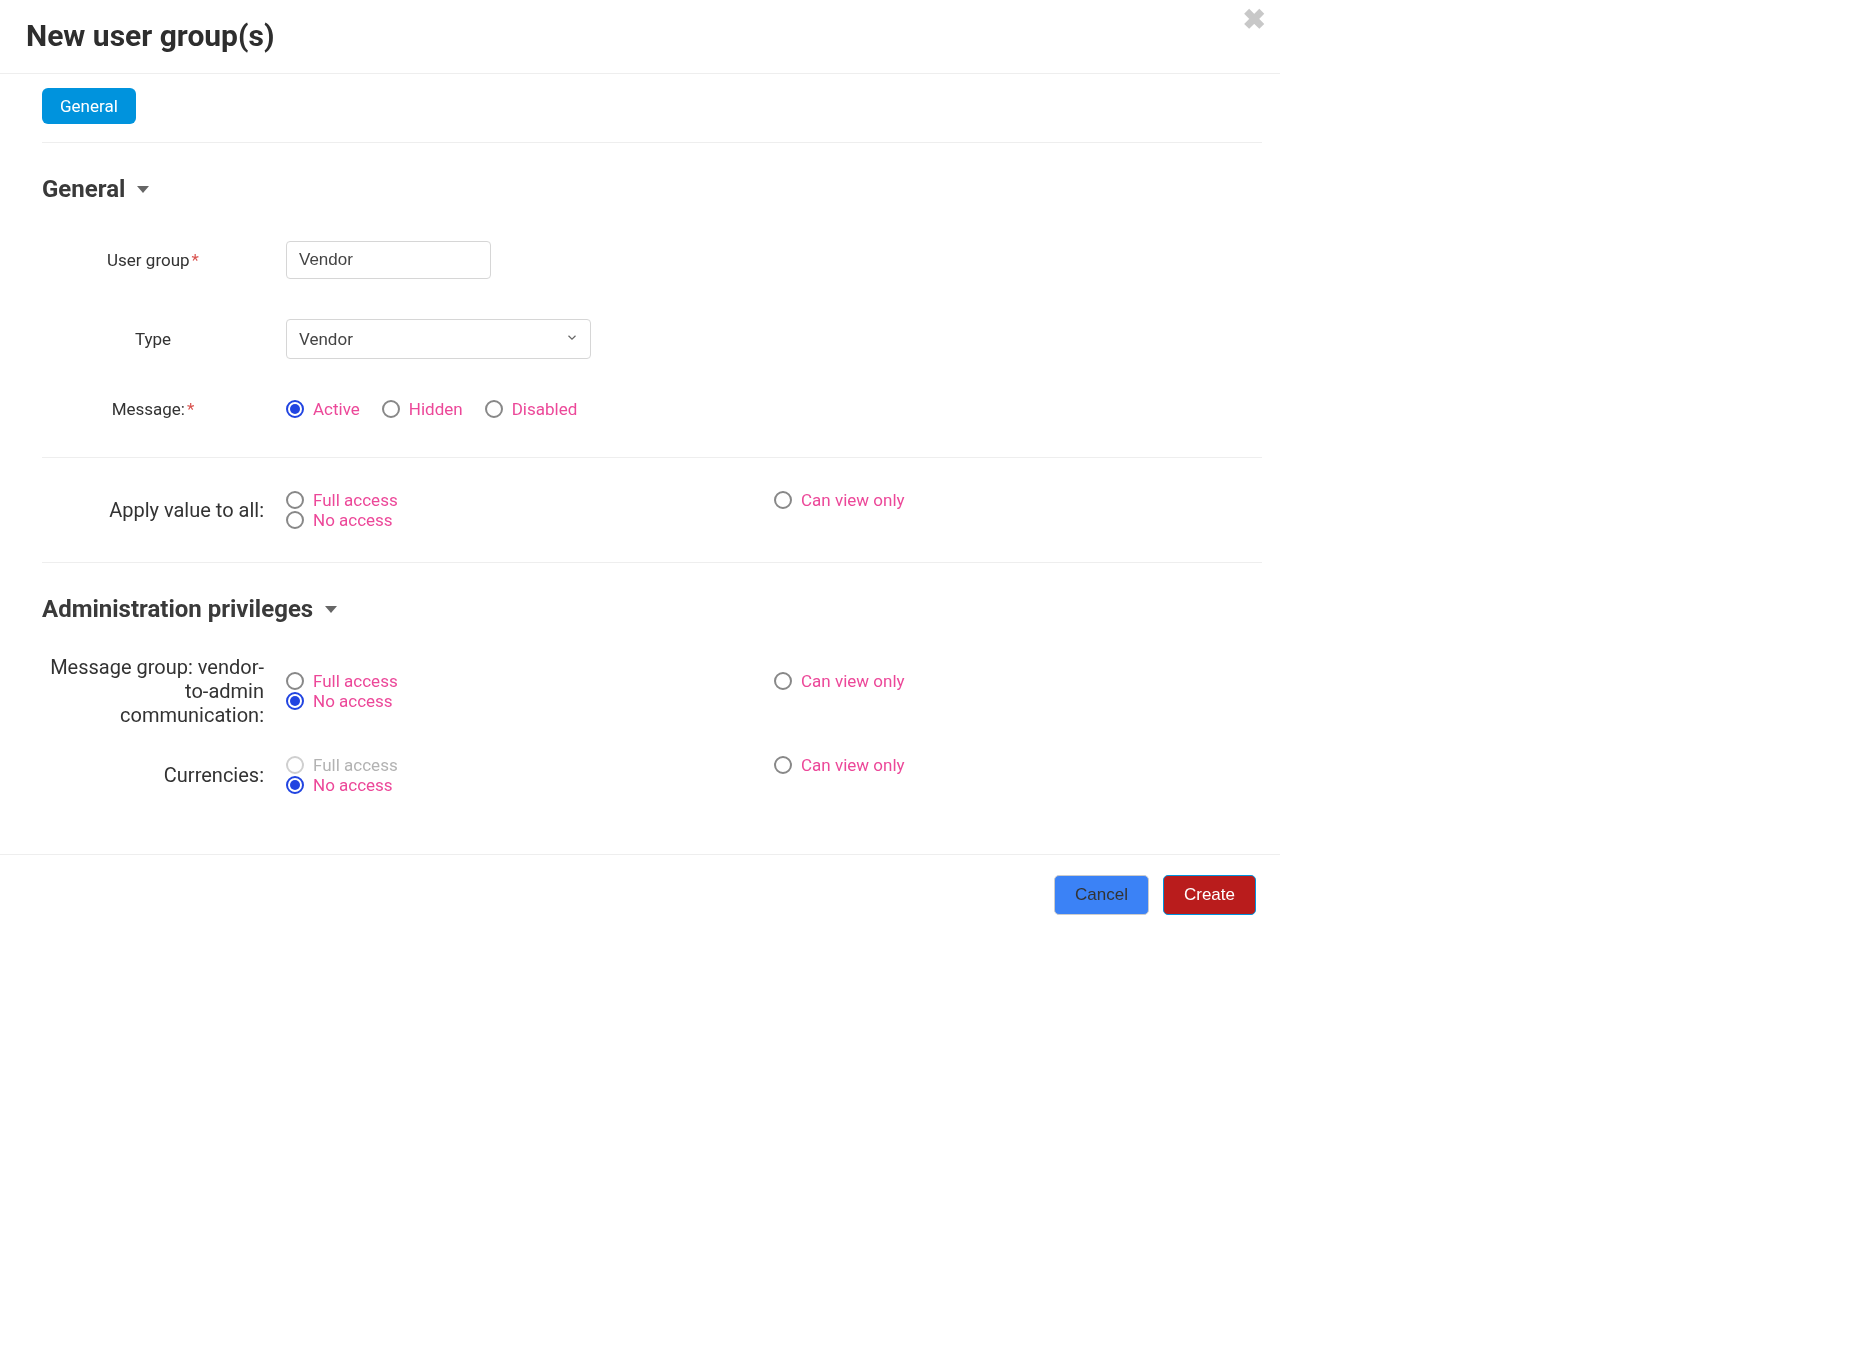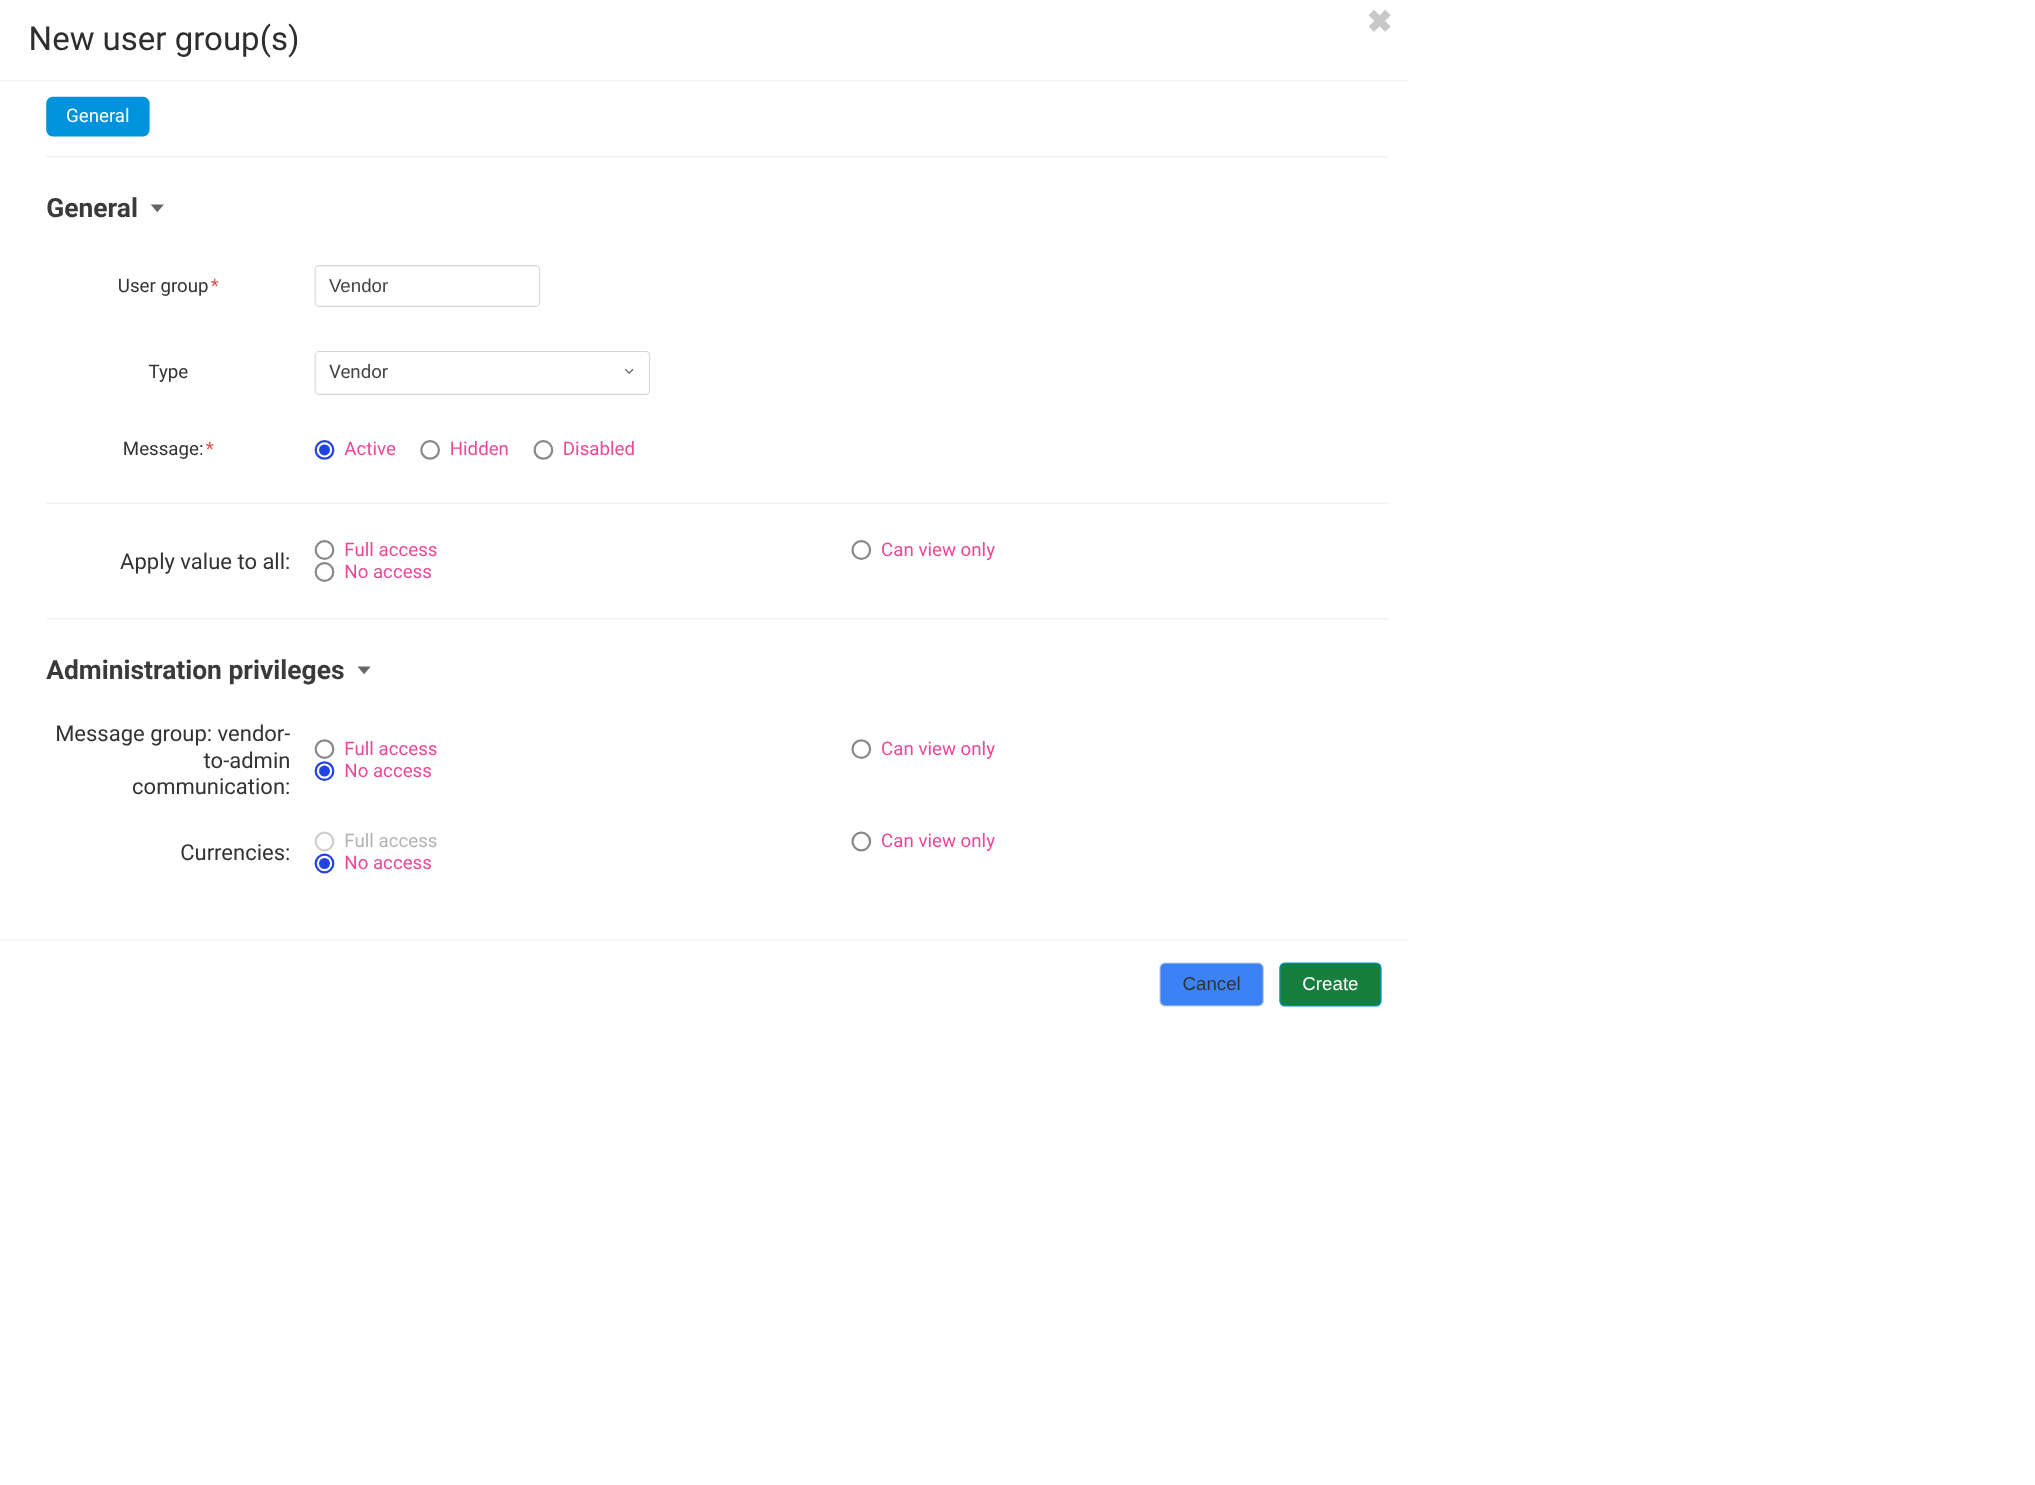--- a/index.html
+++ b/index.html
@@ -13,21 +13,21 @@
     background: #fff;
   }
   .dialog-header {
     padding: 18px 26px 20px 26px;
     border-bottom: 1px solid #eee;
     display: flex;
     align-items: center;
   }
   .dialog-title {
     font-size: 30px;
-    font-weight: 400;
+    font-weight: 700;
     color: #2e2e2e;
   }
   .close-x {
     position: absolute;
     top: 6px;
     right: 14px;
     font-size: 28px;
     color: #c8c8c8;
     cursor: pointer;
     line-height: 1;
@@ -161,21 +161,21 @@
     padding: 9px 20px;
     border-radius: 5px;
     cursor: pointer;
   }
   .btn-secondary {
     background: #3b82f6;
     color: #333;
     border: 1px solid #ccc;
   }
   .btn-primary {
-    background: #15803d;
+    background: #b91c1c;
     color: #fff;
     border: 1px solid #0093dd;
   }
 </style>
 </head>
 <body>
 
 <div class="dialog">
 
   <div class="dialog-header">

